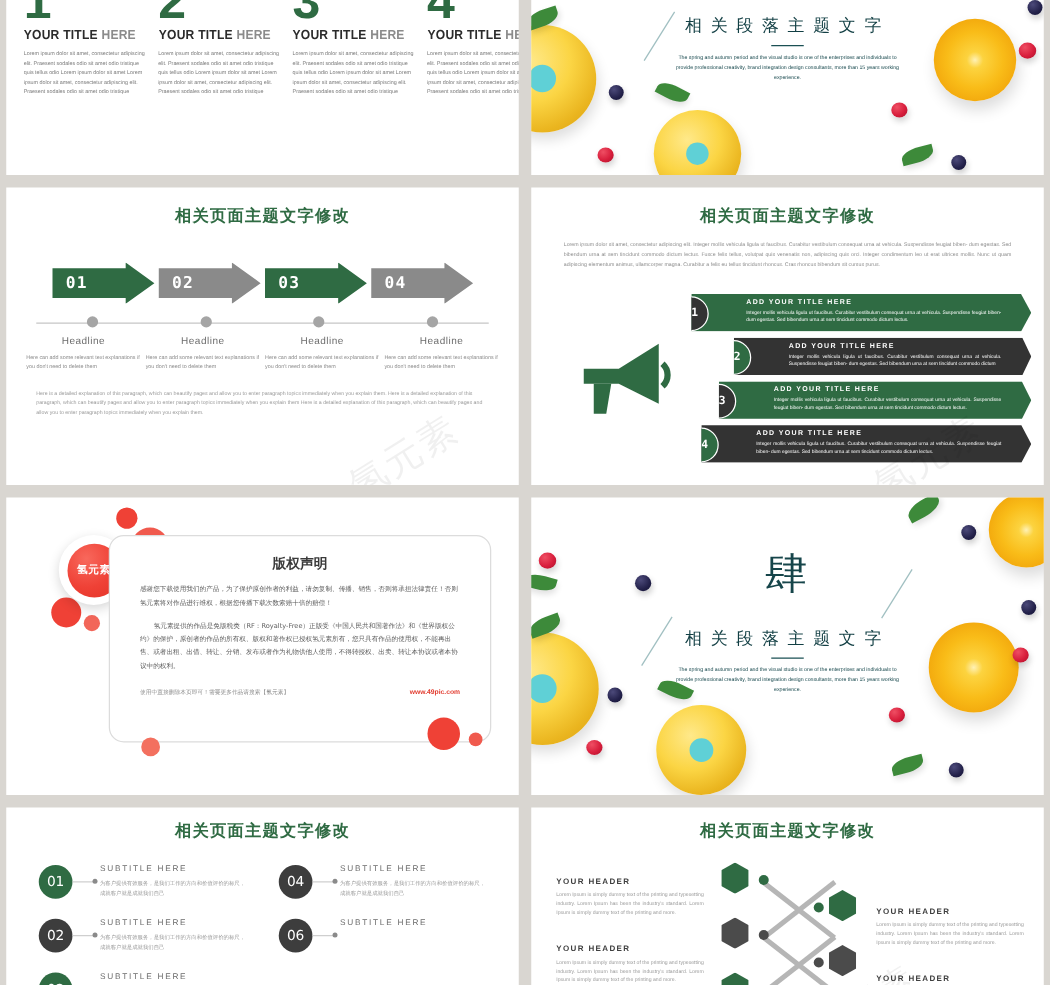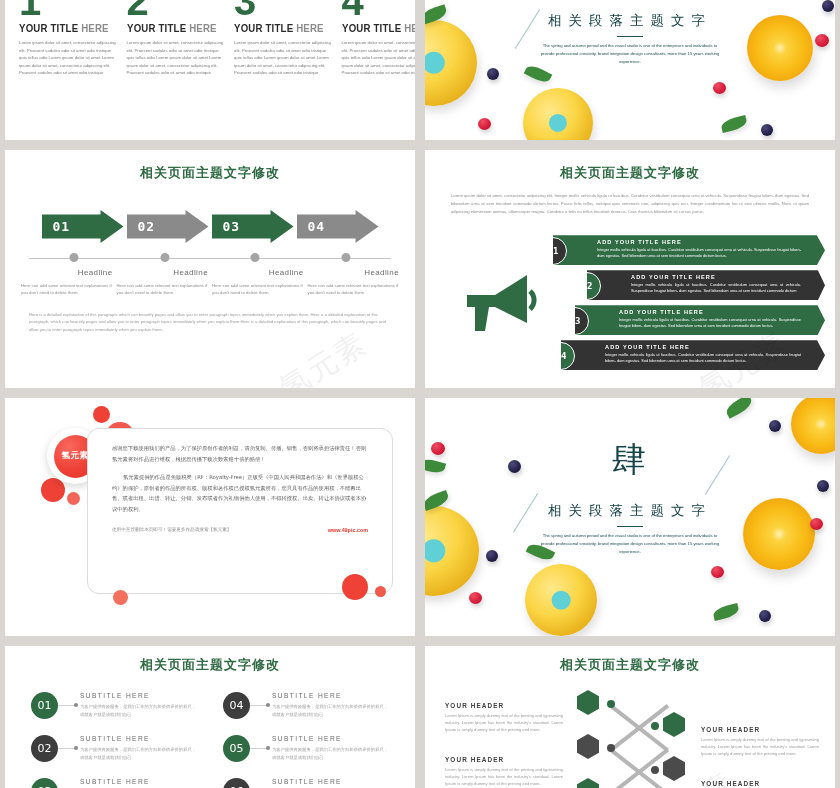--- a/index.html
+++ b/index.html
@@ -99,21 +99,21 @@
   .arrow.g{background:#2f6b43;}
   .arrow.s{background:#8a8a8a;}
   .arrow span{font-size:13px;font-weight:bold;letter-spacing:1px;padding-left:11px;
               font-family:"DejaVu Sans Mono",monospace;}
   .tl{position:relative;margin:10px 24px 0;height:12px;}
   .tl-line{position:absolute;top:5px;left:0;right:0;height:1px;background:#c6c6c6;}
   .dot{position:absolute;top:0;width:9px;height:9px;border-radius:50%;background:#a5a5a5;
        transform:translateX(-50%);}
   .hl-row{display:flex;padding:0 16px;margin-top:3px;gap:4px;}
   .hl-cell{flex:1;}
-  .hl{font-size:8px;color:#6d6d6d;text-align:right;letter-spacing:.4px;}
+  .hl{font-size:8px;color:#6d6d6d;text-align:center;letter-spacing:.4px;}
   .hl-b{font-size:4.3px;line-height:1.7;color:#8b8b8b;margin-top:5px;}
   .foot-p{font-size:4.2px;line-height:1.8;color:#9a9a9a;margin:14px 24px 0;}
 
   
   .mg-intro{font-size:4.2px;line-height:1.85;color:#8d8d8d;margin:10px 26px 0;text-align:justify;}
   .mg-body{position:relative;margin-top:12px;height:150px;}
   .megaphone{position:absolute;left:34px;top:44px;width:78px;height:62px;}
   .banners{position:absolute;left:128px;top:8px;right:10px;}
   .banner{
     position:relative;height:30px;margin-bottom:5px;color:#fff;
@@ -333,20 +333,21 @@
   <div class="slide">
     <div class="cp">
       <div class="rc" style="left:88px;top:8px;width:17px;height:17px;background:#ef4136;"></div>
       <div class="rc" style="left:100px;top:24px;width:30px;height:30px;background:#f05a4e;"></div>
       <div class="rc" style="left:36px;top:80px;width:24px;height:24px;background:#ef4136;"></div>
       <div class="rc" style="left:62px;top:94px;width:13px;height:13px;background:#f26659;"></div>
       <div class="logo">
         <div class="logo-in">氢元素</div>
       </div>
       <div class="cbox">
+        <div class="cp-title">版权声明</div>
         <div class="cp-p">感谢您下载使用我们的产品，为了保护原创作者的利益，请勿复制、传播、销售，否则将承担法律责任！否则氢元素将对作品进行维权，根据您传播下载次数索赔十倍的赔偿！</div>
         <div class="cp-p ind">氢元素提供的作品是免版税类（RF：Royalty-Free）正版受《中国人民共和国著作法》和《世界版权公约》的保护，原创者的作品的所有权、版权和著作权已授权氢元素所有，您只具有作品的使用权，不能再出售、或者出租、出借、转让、分销、发布或者作为礼物供他人使用，不得转授权、出卖、转让本协议或者本协议中的权利。</div>
         <div class="cp-foot">
           <div class="cp-foot-l">使用中直接删除本页即可！需要更多作品请搜索【氢元素】</div>
           <div class="cp-url">www.49pic.com</div>
         </div>
       </div>
       <div class="rc" style="left:337px;top:176px;width:26px;height:26px;background:#ef4136;"></div>
       <div class="rc" style="left:370px;top:188px;width:11px;height:11px;background:#f05a4e;"></div>
       <div class="rc" style="left:108px;top:192px;width:15px;height:15px;background:#f3705f;"></div>
@@ -416,28 +417,20 @@
       <div class="ncol">
         <div class="nitem">
           <div class="ncirc d">04</div>
           <div class="nconn"></div>
           <div class="ntxt">
             <div class="nsub">SUBTITLE HERE</div>
             <div class="nbody">为客户提供有效服务，是我们工作的方向和价值评价的标尺，成就客户就是成就我们自己</div>
           </div>
         </div>
         <div class="nitem">
-          <div class="ncirc g">05</div>
-          <div class="nconn"></div>
-          <div class="ntxt">
-            <div class="nsub">SUBTITLE HERE</div>
-            <div class="nbody">为客户提供有效服务，是我们工作的方向和价值评价的标尺，成就客户就是成就我们自己</div>
-          </div>
-        </div>
-        <div class="nitem">
           <div class="ncirc d">06</div>
           <div class="nconn"></div>
           <div class="ntxt">
             <div class="nsub">SUBTITLE HERE</div>
 
           </div>
         </div>
       </div>
     </div>
     <div class="wm" style="right:116px;bottom:-6px;">氢元素</div>

